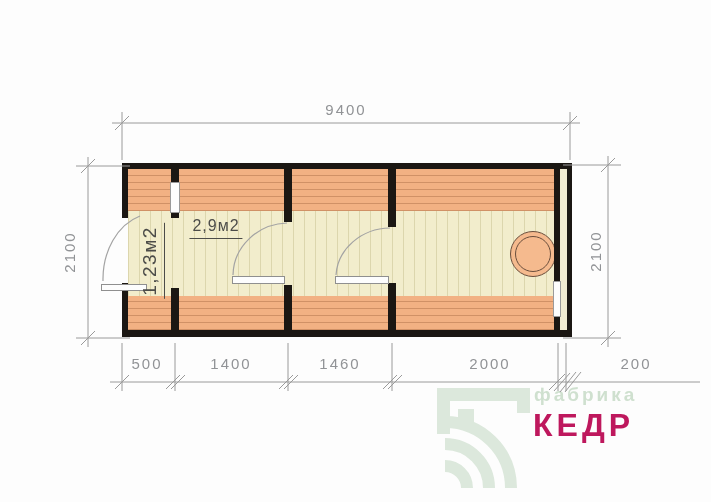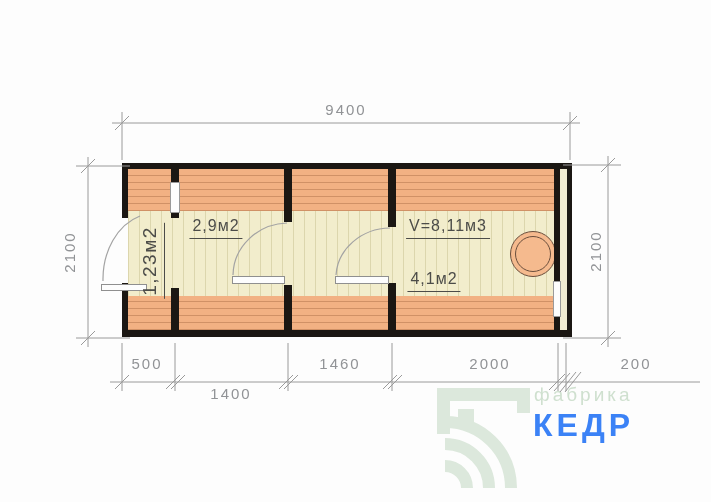--- a/index.html
+++ b/index.html
@@ -37,22 +37,22 @@
   .room-label.vert{transform:translate(-50%,-50%) rotate(-90deg);font-size:19px;letter-spacing:1.5px;}
   .dim-label{
     color:#919396;font-size:15px;letter-spacing:2px;white-space:nowrap;
     transform:translate(-50%,-50%);
   }
   .dim-label.vert{transform:translate(-50%,-50%) rotate(-90deg);}
   svg{position:absolute;left:0;top:0;pointer-events:none;}
   .dimstroke{stroke:#9a9a9a;stroke-width:1;fill:none;}
   .arcstroke{stroke:#a3a3a3;stroke-width:1.2;fill:none;}
   
-  .wm-tagline{color:#cfe0cf;font-size:19px;letter-spacing:3px;font-weight:400;white-space:nowrap;}
-  .wm-brand{color:#3b82f6;font-size:32px;font-weight:800;letter-spacing:4px;white-space:nowrap;line-height:1;}
+  .wm-tagline{color:#cfe0cf;font-size:19px;letter-spacing:3px;font-weight:700;white-space:nowrap;}
+  .wm-brand{color:#be185d;font-size:32px;font-weight:800;letter-spacing:4px;white-space:nowrap;line-height:1;}
   .z1{z-index:1}.z2{z-index:2}.z3{z-index:3}.z4{z-index:4}.z5{z-index:5}.z6{z-index:6}
 </style>
 </head>
 <body>
 
 <div id="stage">
 
   <div class="abs z1" style="left:437px;top:384px;width:270px;height:112px;">
     <span class="abs" style="left:0;top:2px;">
       <svg width="96" height="110" viewBox="0 0 96 110">
@@ -147,23 +147,21 @@
     <line class="dimstroke" x1="549" y1="390" x2="565" y2="374"></line>
     <line class="dimstroke" x1="554" y1="391" x2="570" y2="373"></line>
     <line class="dimstroke" x1="560" y1="392" x2="576" y2="372"></line>
     <line class="dimstroke" x1="565" y1="392" x2="581" y2="372"></line>
   </svg>
 
   <div class="abs dim-label z6" style="left:346px;top:109px;">9400</div>
   <div class="abs dim-label vert z6" style="left:69px;top:252px;">2100</div>
   <div class="abs dim-label vert z6" style="left:595px;top:251px;">2100</div>
   <div class="abs dim-label z6" style="left:147px;top:363px;">500</div>
-  <div class="abs dim-label z6" style="left:231px;top:363px;margin-top:30px;">1400</div>
+  <div class="abs dim-label z6" style="left:231px;top:363px;">1400</div>
   <div class="abs dim-label z6" style="left:340px;top:363px;">1460</div>
   <div class="abs dim-label z6" style="left:490px;top:363px;">2000</div>
   <div class="abs dim-label z6" style="left:636px;top:363px;">200</div>
 
   <div class="abs room-label vert z6" style="left:152px;top:261px;">1,23м2</div>
   <div class="abs room-label z6" style="left:216px;top:228px;">2,9м2</div>
-  <div class="abs room-label z6" style="left:448px;top:228px;">V=8,11м3</div>
-  <div class="abs room-label z6" style="left:434px;top:281px;">4,1м2</div>
 
 </div>
 
 </body></html>

